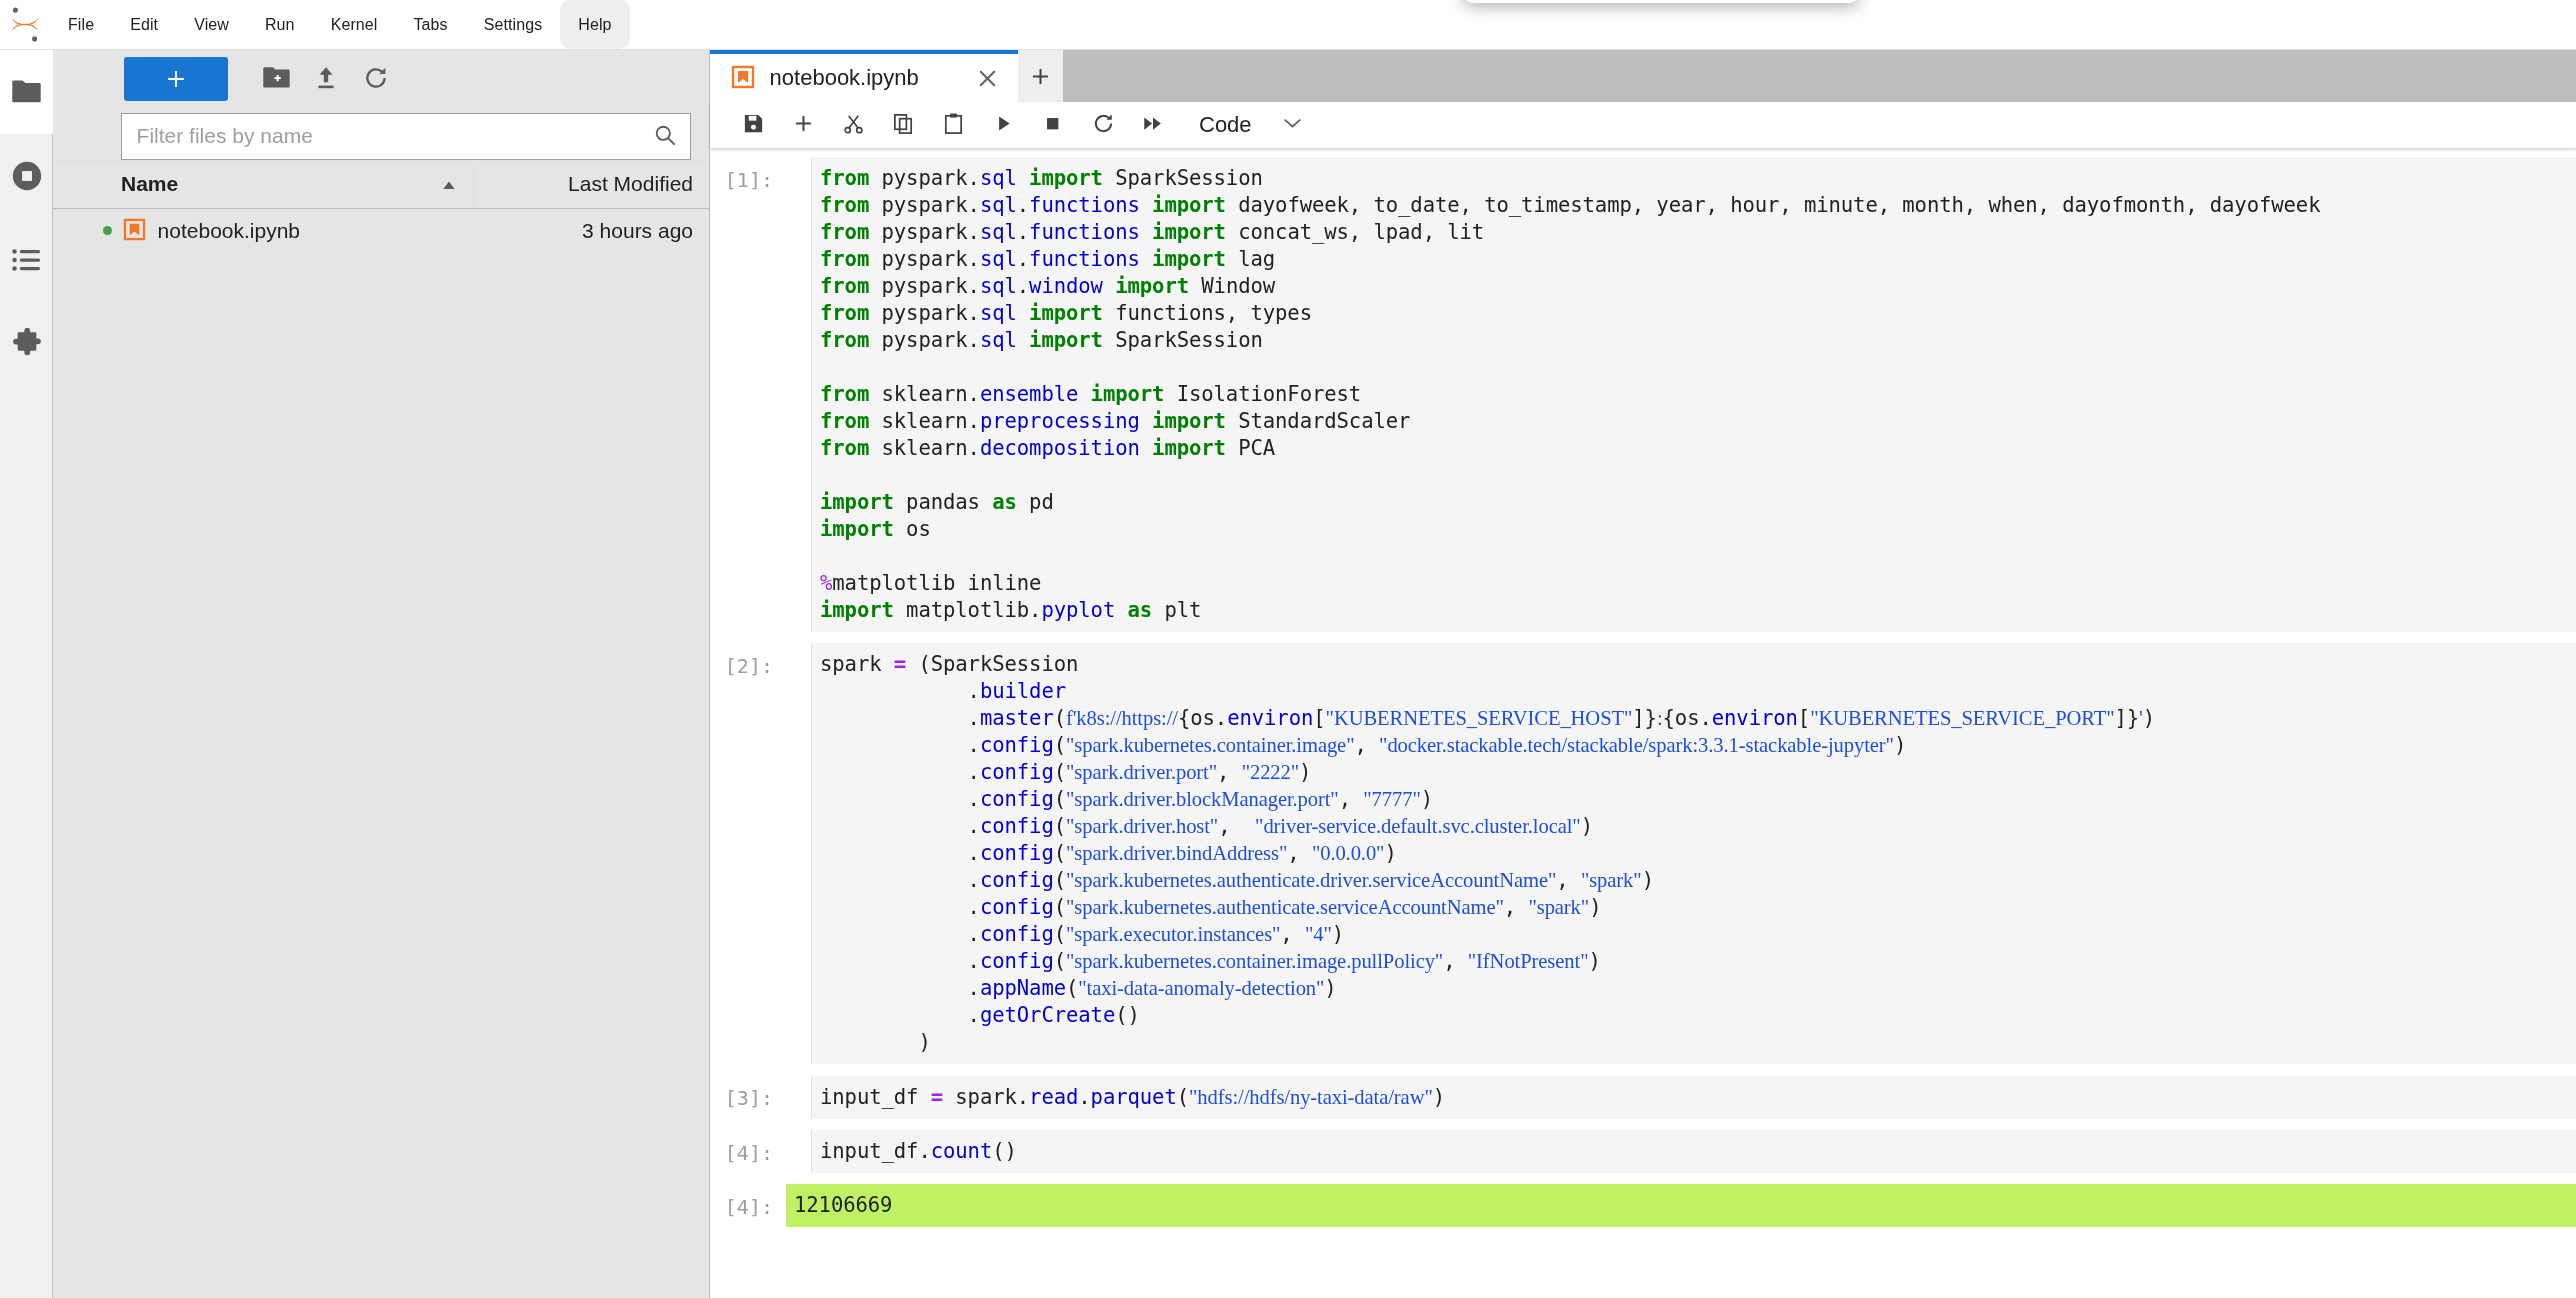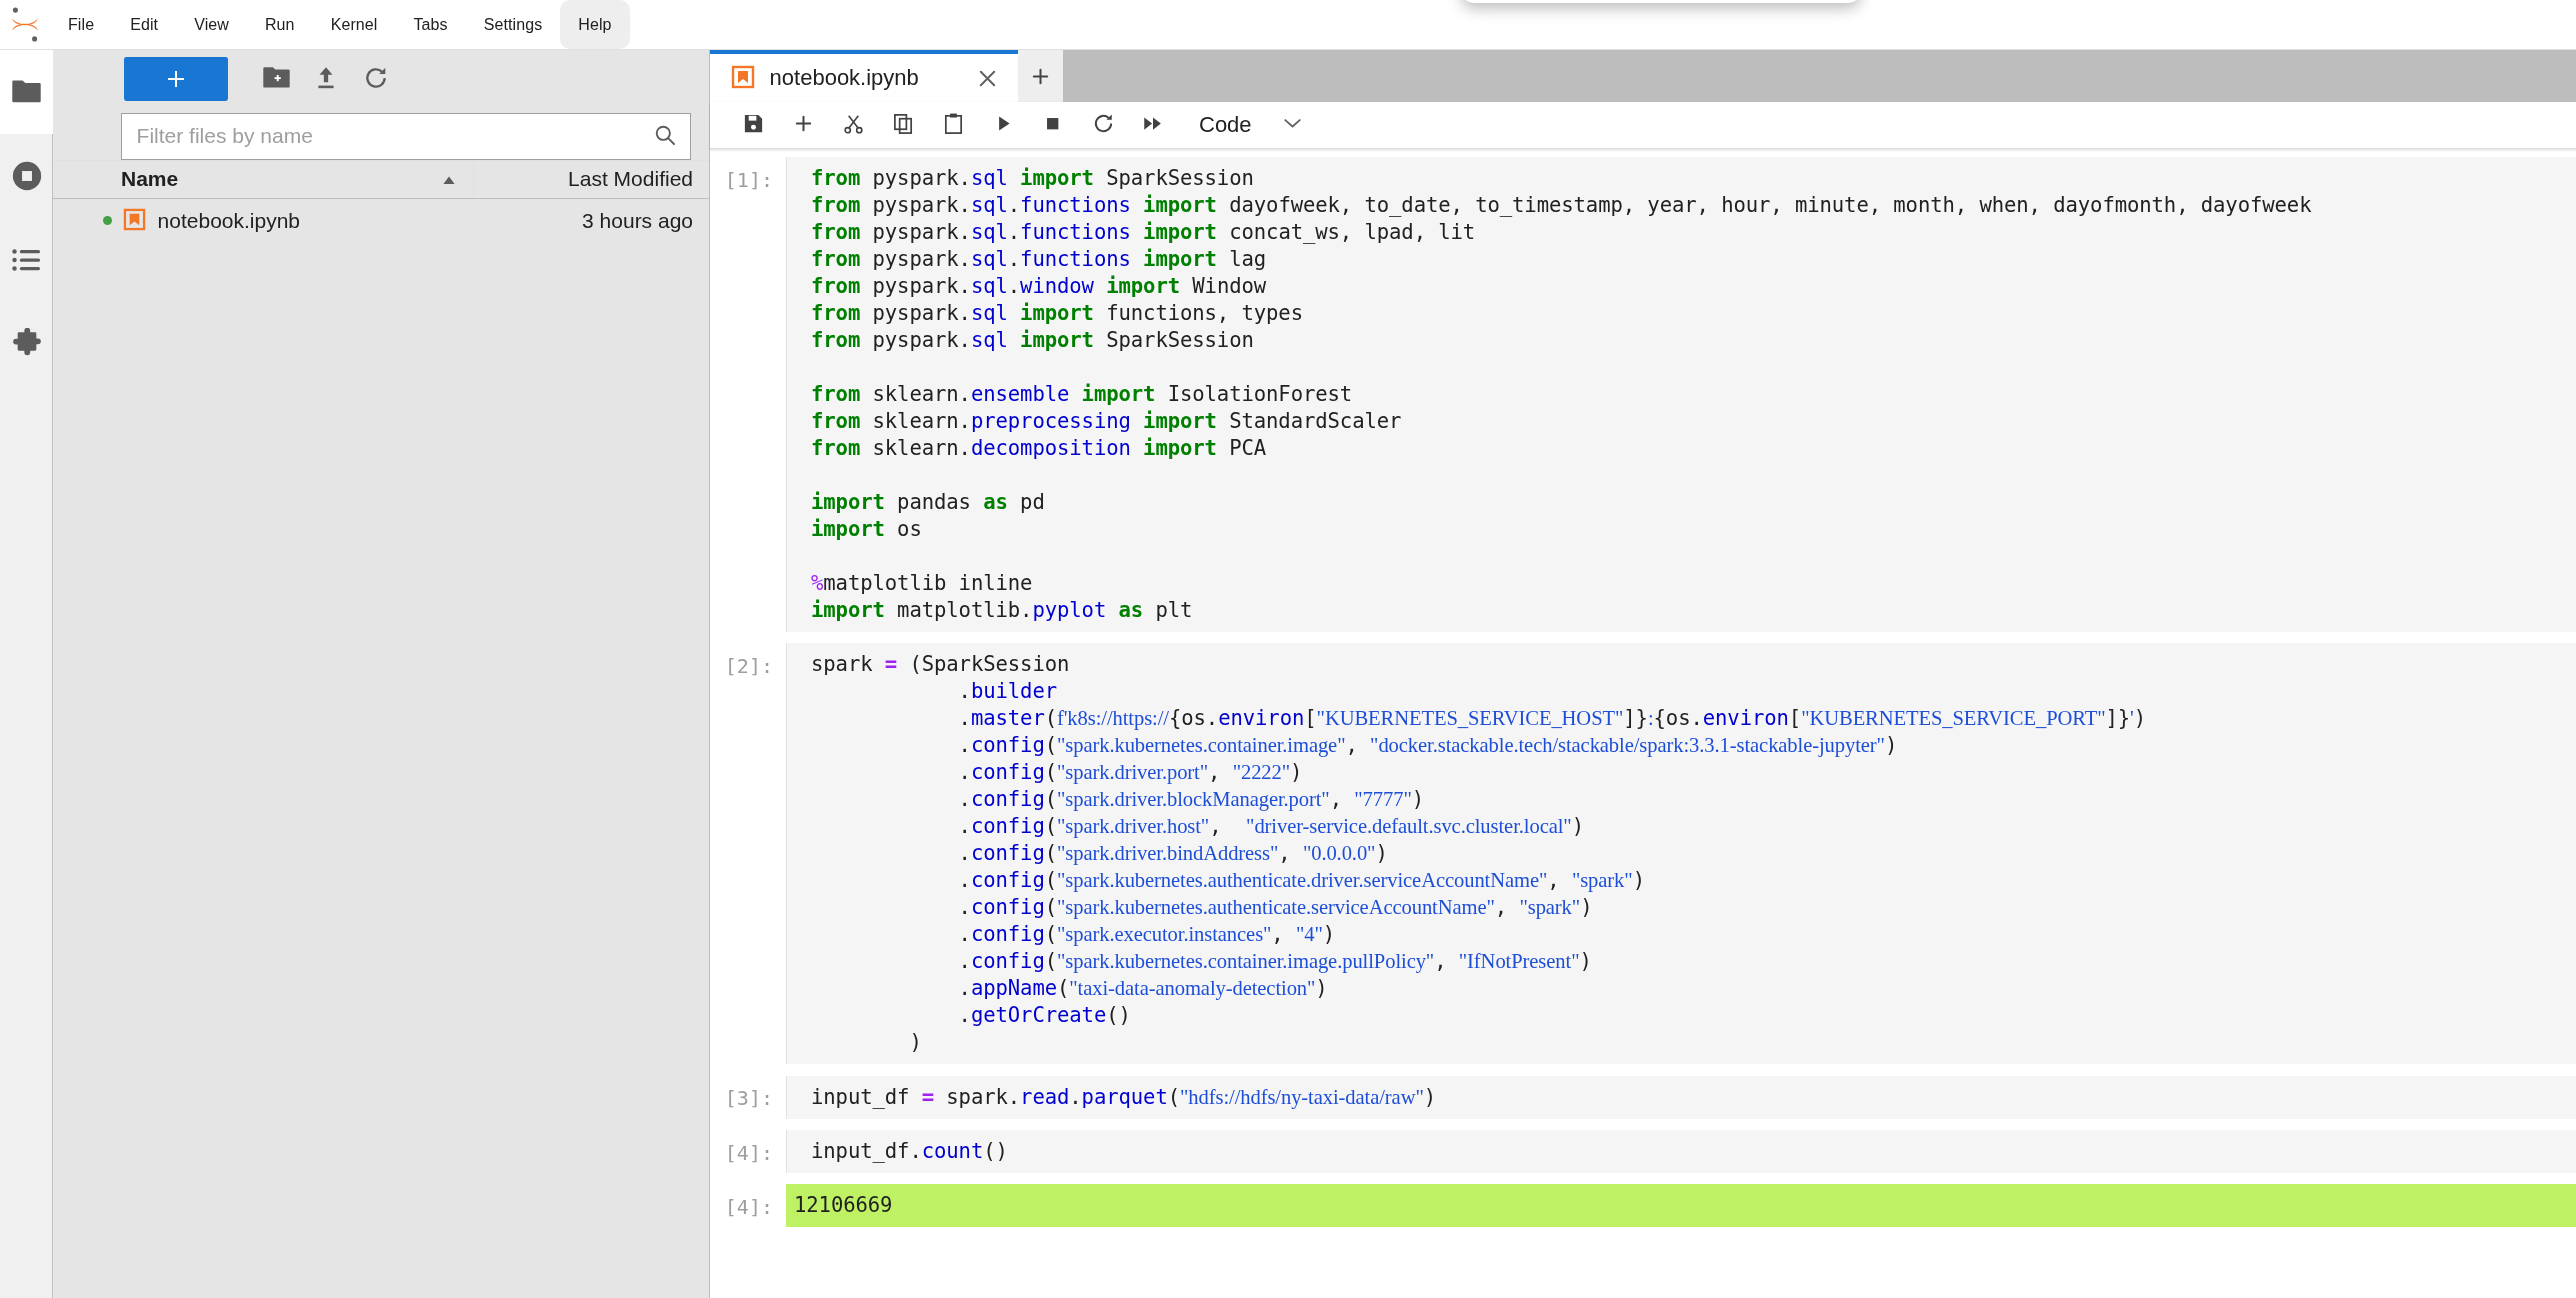--- a/index.html
+++ b/index.html
@@ -91,21 +91,21 @@
   .fb-breadcrumb {
     display: flex; align-items: center; gap: 9.7px;
     padding: 18px 0 18px 68px;
     font-size: 21px; color: #212121;
     cursor: pointer;
   }
   .fb-head {
     display: flex; align-items: stretch;
     border-top: 0.8px solid #e0e0e0;
     border-bottom: 0.8px solid #bdbdbd;
-    height: 39px;
+    height: 49px;
   }
   .fb-head-name {
     flex: 1 1 auto; display: flex; align-items: center;
     padding-left: 68px; border-right: 0.8px solid #e0e0e0;
     font-size: 21px; font-weight: bold; color: #212121;
     cursor: pointer; position: relative;
   }
   .fb-sort { margin-left: auto; margin-right: 14.6px; }
   .fb-head-mod {
     width: 235px; display: flex; align-items: center; justify-content: flex-end;
@@ -185,21 +185,22 @@
     text-align: right; padding-right: 13px;
     font-family: "DejaVu Sans Mono", "Liberation Mono", monospace;
     font-size: 20px; color: #9e9e9e;
     line-height: 27.5px; padding-top: 9.7px;
     white-space: nowrap;
   }
   .input-area {
     flex: 1 1 auto; min-width: 0;
     background: #f5f5f5;
     border-left: 0.8px solid #e0e0e0;
-    padding: 8px 0 8px 24px;
+    padding: 8px 0 8px 8px;
+    margin-left: 25px;
   }
   .output-area {
     flex: 1 1 auto; min-width: 0;
     background: #bef264;
     padding: 8px 0 8px 8px;
   }
   pre.code {
     font-family: "DejaVu Sans Mono", "Liberation Mono", monospace;
     font-size: 20.6px;
     line-height: 27px;

